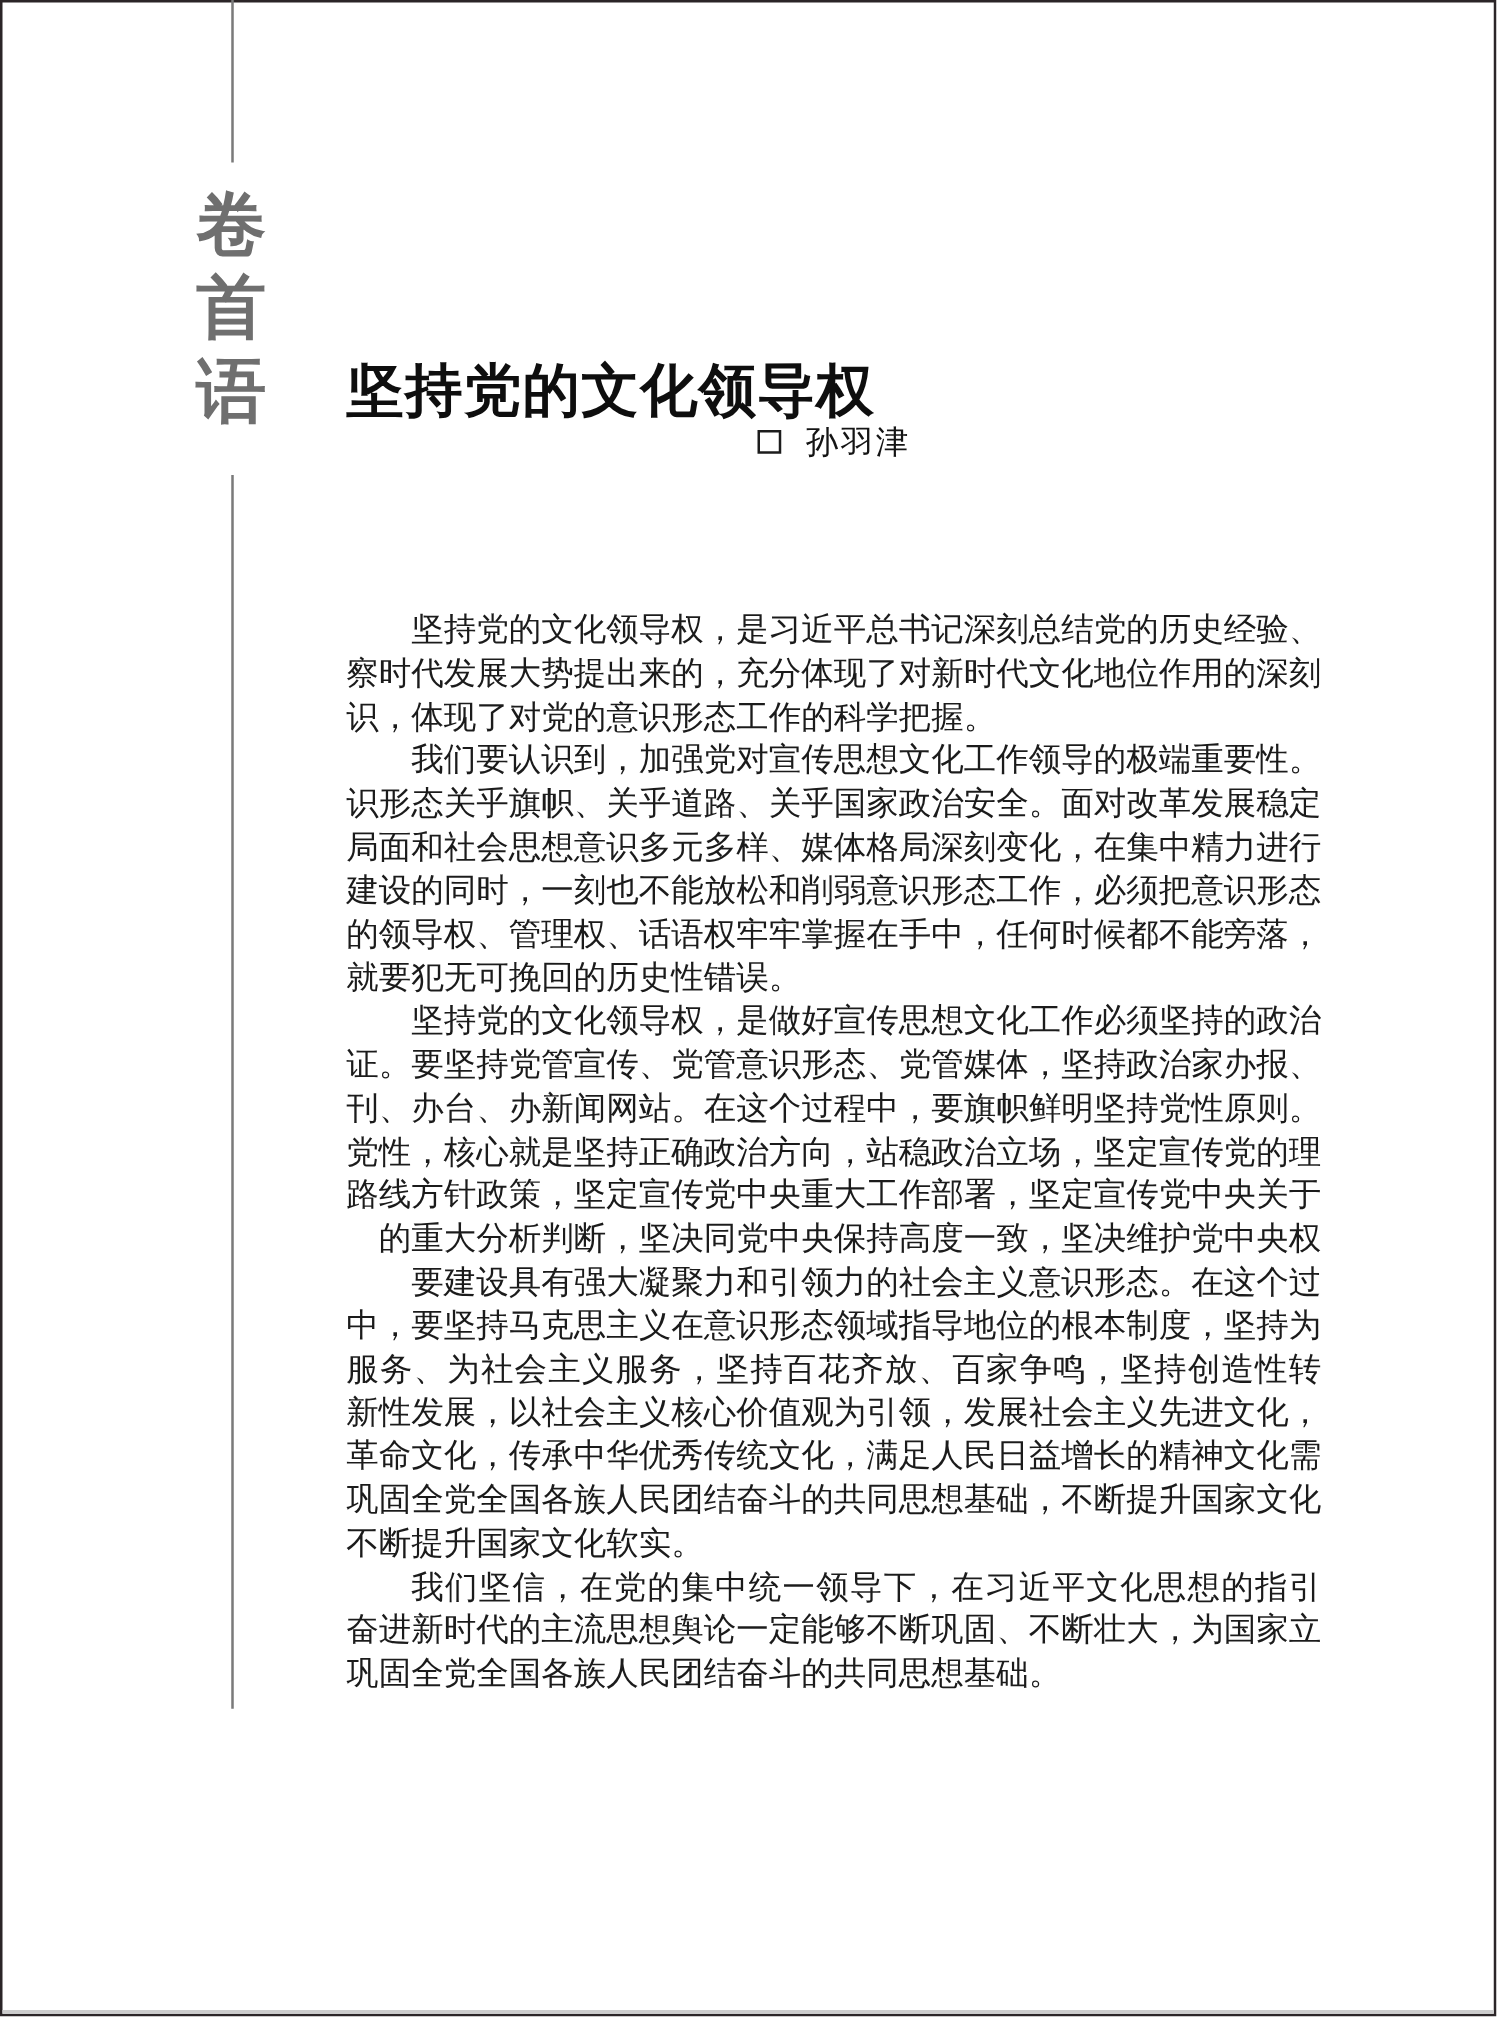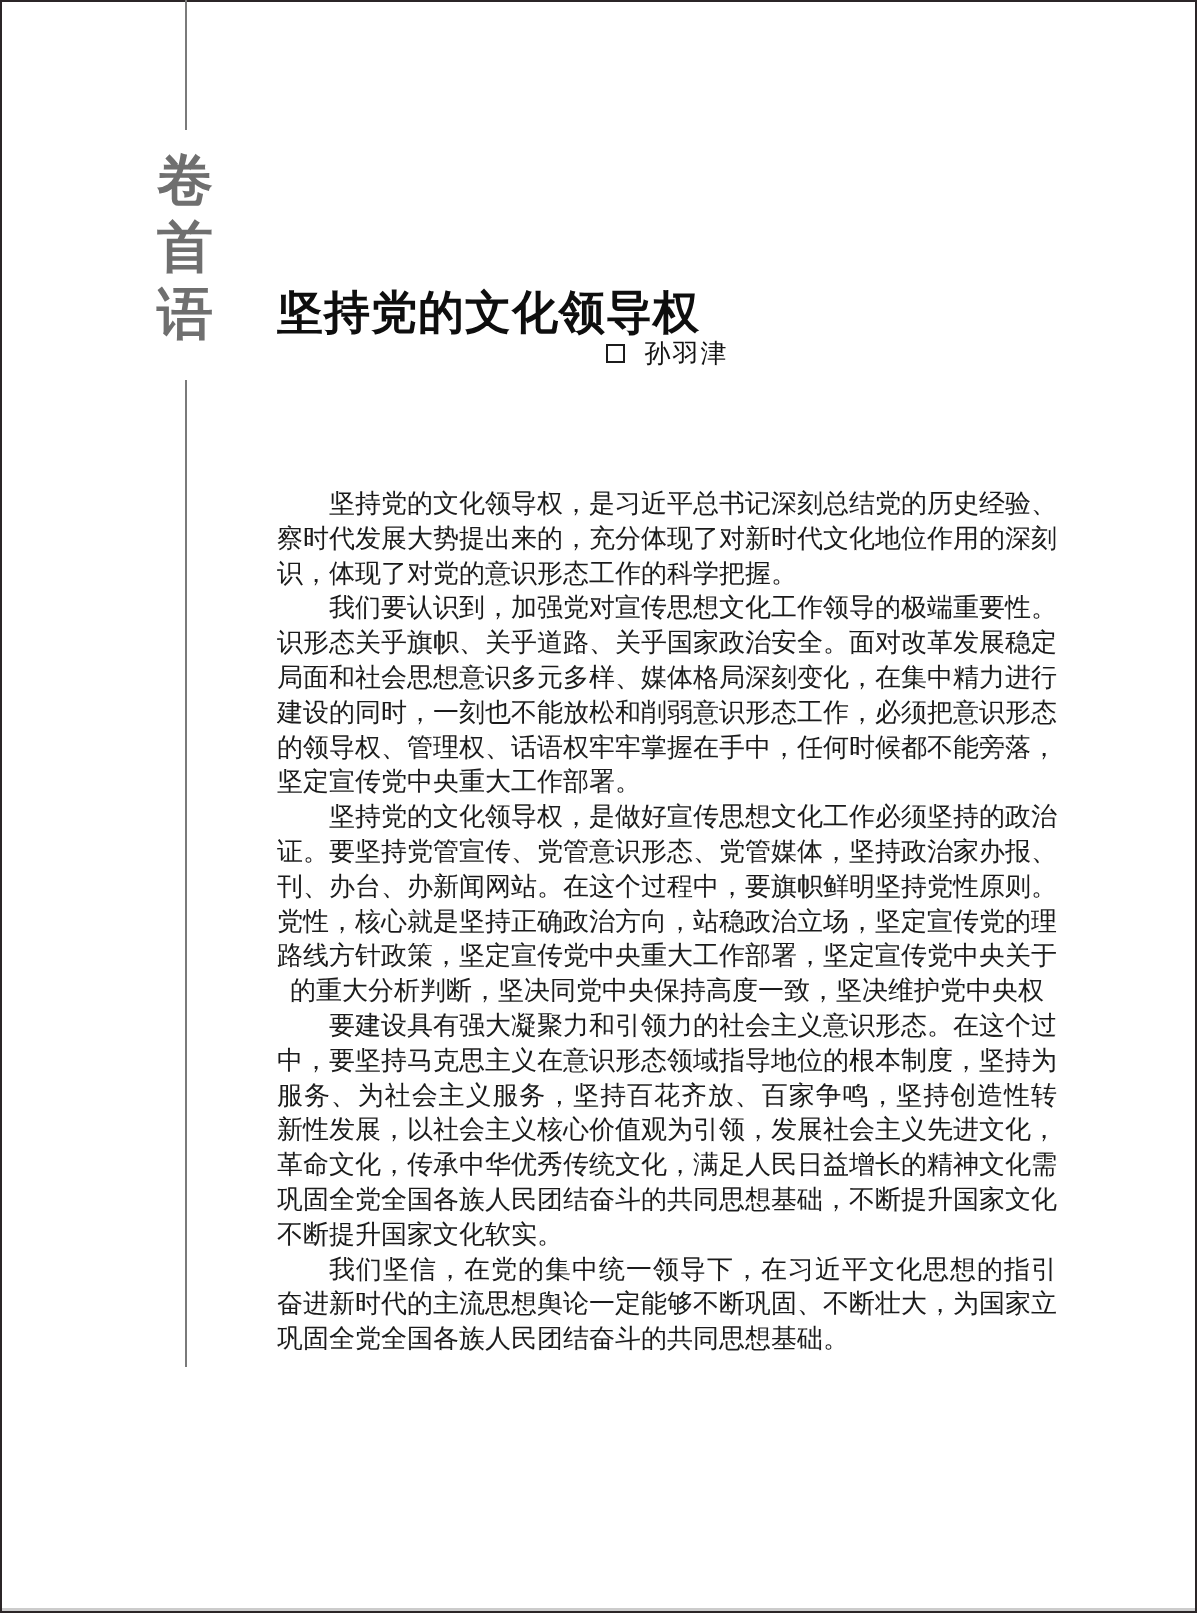--- a/index.html
+++ b/index.html
@@ -50,21 +50,21 @@
   .body-text{
     position:absolute;left:277px;top:487px;width:780px;
     font-family:"Liberation Serif", serif;font-size:26px;color:#1b1b1b;
   }
   .paragraph{margin:0;padding:0;}
   .line{
     height:34.8px;line-height:34.8px;overflow:hidden;
     text-align:justify;text-align-last:justify;
   }
   .line.indent{text-indent:52px;}
-  .line.no-just{text-align:center;text-align-last:left;}
+  .line.no-just{text-align:right;text-align-last:left;}
 </style>
 </head>
 <body>
 
 <div class="page">
   <div class="page-bottom-shade"></div>
 </div>
 
 <div class="rule rule-top"></div>
 
@@ -88,21 +88,21 @@
       <div class="line indent">坚持党的文化领导权，是习近平总书记深刻总结党的历史经验、洞</div>
       <div class="line">察时代发展大势提出来的，充分体现了对新时代文化地位作用的深刻认</div>
       <div class="line no-just">识，体现了对党的意识形态工作的科学把握。</div>
     </div>
     <div class="paragraph">
       <div class="line indent">我们要认识到，加强党对宣传思想文化工作领导的极端重要性。意</div>
       <div class="line">识形态关乎旗帜、关乎道路、关乎国家政治安全。面对改革发展稳定复杂</div>
       <div class="line">局面和社会思想意识多元多样、媒体格局深刻变化，在集中精力进行经济</div>
       <div class="line">建设的同时，一刻也不能放松和削弱意识形态工作，必须把意识形态工作</div>
       <div class="line">的领导权、管理权、话语权牢牢掌握在手中，任何时候都不能旁落，否则</div>
-      <div class="line no-just">坚定宣传党中央重大工作部署。</div>
+      <div class="line no-just">就要犯无可挽回的历史性错误。</div>
     </div>
     <div class="paragraph">
       <div class="line indent">坚持党的文化领导权，是做好宣传思想文化工作必须坚持的政治保</div>
       <div class="line">证。要坚持党管宣传、党管意识形态、党管媒体，坚持政治家办报、办</div>
       <div class="line">刊、办台、办新闻网站。在这个过程中，要旗帜鲜明坚持党性原则。坚持</div>
       <div class="line">党性，核心就是坚持正确政治方向，站稳政治立场，坚定宣传党的理论和</div>
       <div class="line">路线方针政策，坚定宣传党中央重大工作部署，坚定宣传党中央关于形势</div>
       <div class="line no-just">的重大分析判断，坚决同党中央保持高度一致，坚决维护党中央权威。</div>
     </div>
     <div class="paragraph">

